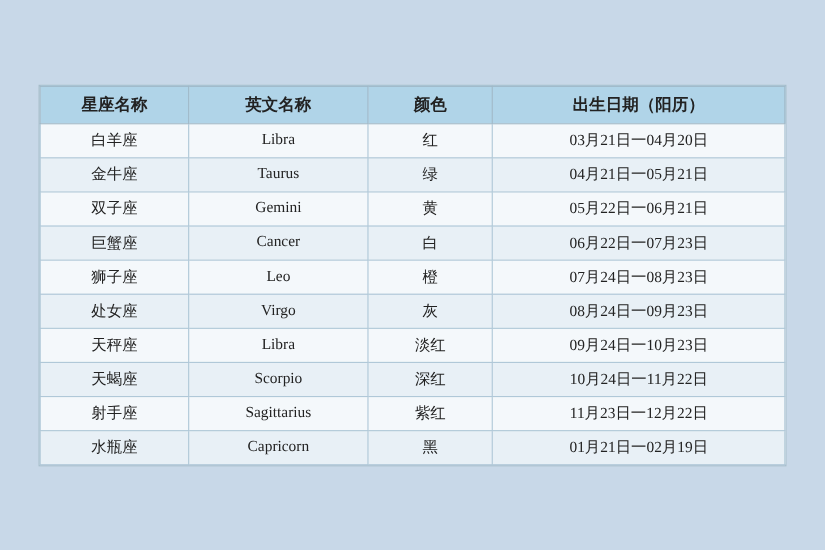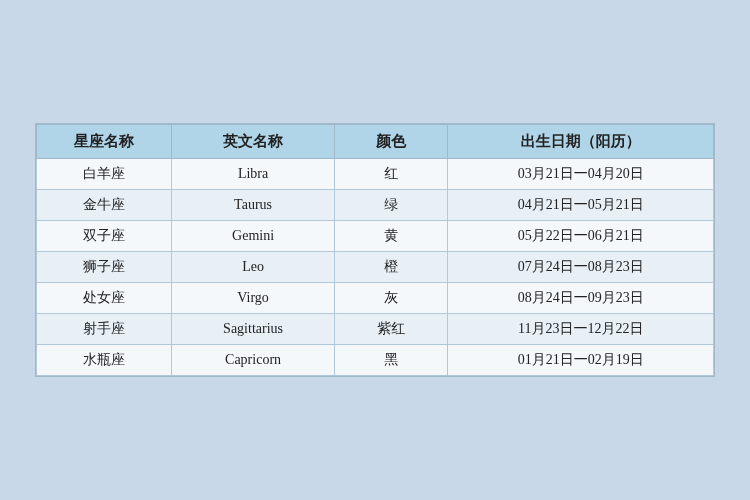--- a/index.html
+++ b/index.html
@@ -72,30 +72,48 @@
           <td>绿</td>
           <td>04月21日一05月21日</td>
         </tr>
         <tr>
           <td>双子座</td>
           <td>Gemini</td>
           <td>黄</td>
           <td>05月22日一06月21日</td>
         </tr>
         <tr>
+          <td>巨蟹座</td>
+          <td>Cancer</td>
+          <td>白</td>
+          <td>06月22日一07月23日</td>
+        </tr>
+        <tr>
           <td>狮子座</td>
           <td>Leo</td>
           <td>橙</td>
           <td>07月24日一08月23日</td>
         </tr>
         <tr>
           <td>处女座</td>
           <td>Virgo</td>
           <td>灰</td>
           <td>08月24日一09月23日</td>
+        </tr>
+        <tr>
+          <td>天秤座</td>
+          <td>Libra</td>
+          <td>淡红</td>
+          <td>09月24日一10月23日</td>
+        </tr>
+        <tr>
+          <td>天蝎座</td>
+          <td>Scorpio</td>
+          <td>深红</td>
+          <td>10月24日一11月22日</td>
         </tr>
         <tr>
           <td>射手座</td>
           <td>Sagittarius</td>
           <td>紫红</td>
           <td>11月23日一12月22日</td>
         </tr>
         <tr>
           <td>水瓶座</td>
           <td>Capricorn</td>

